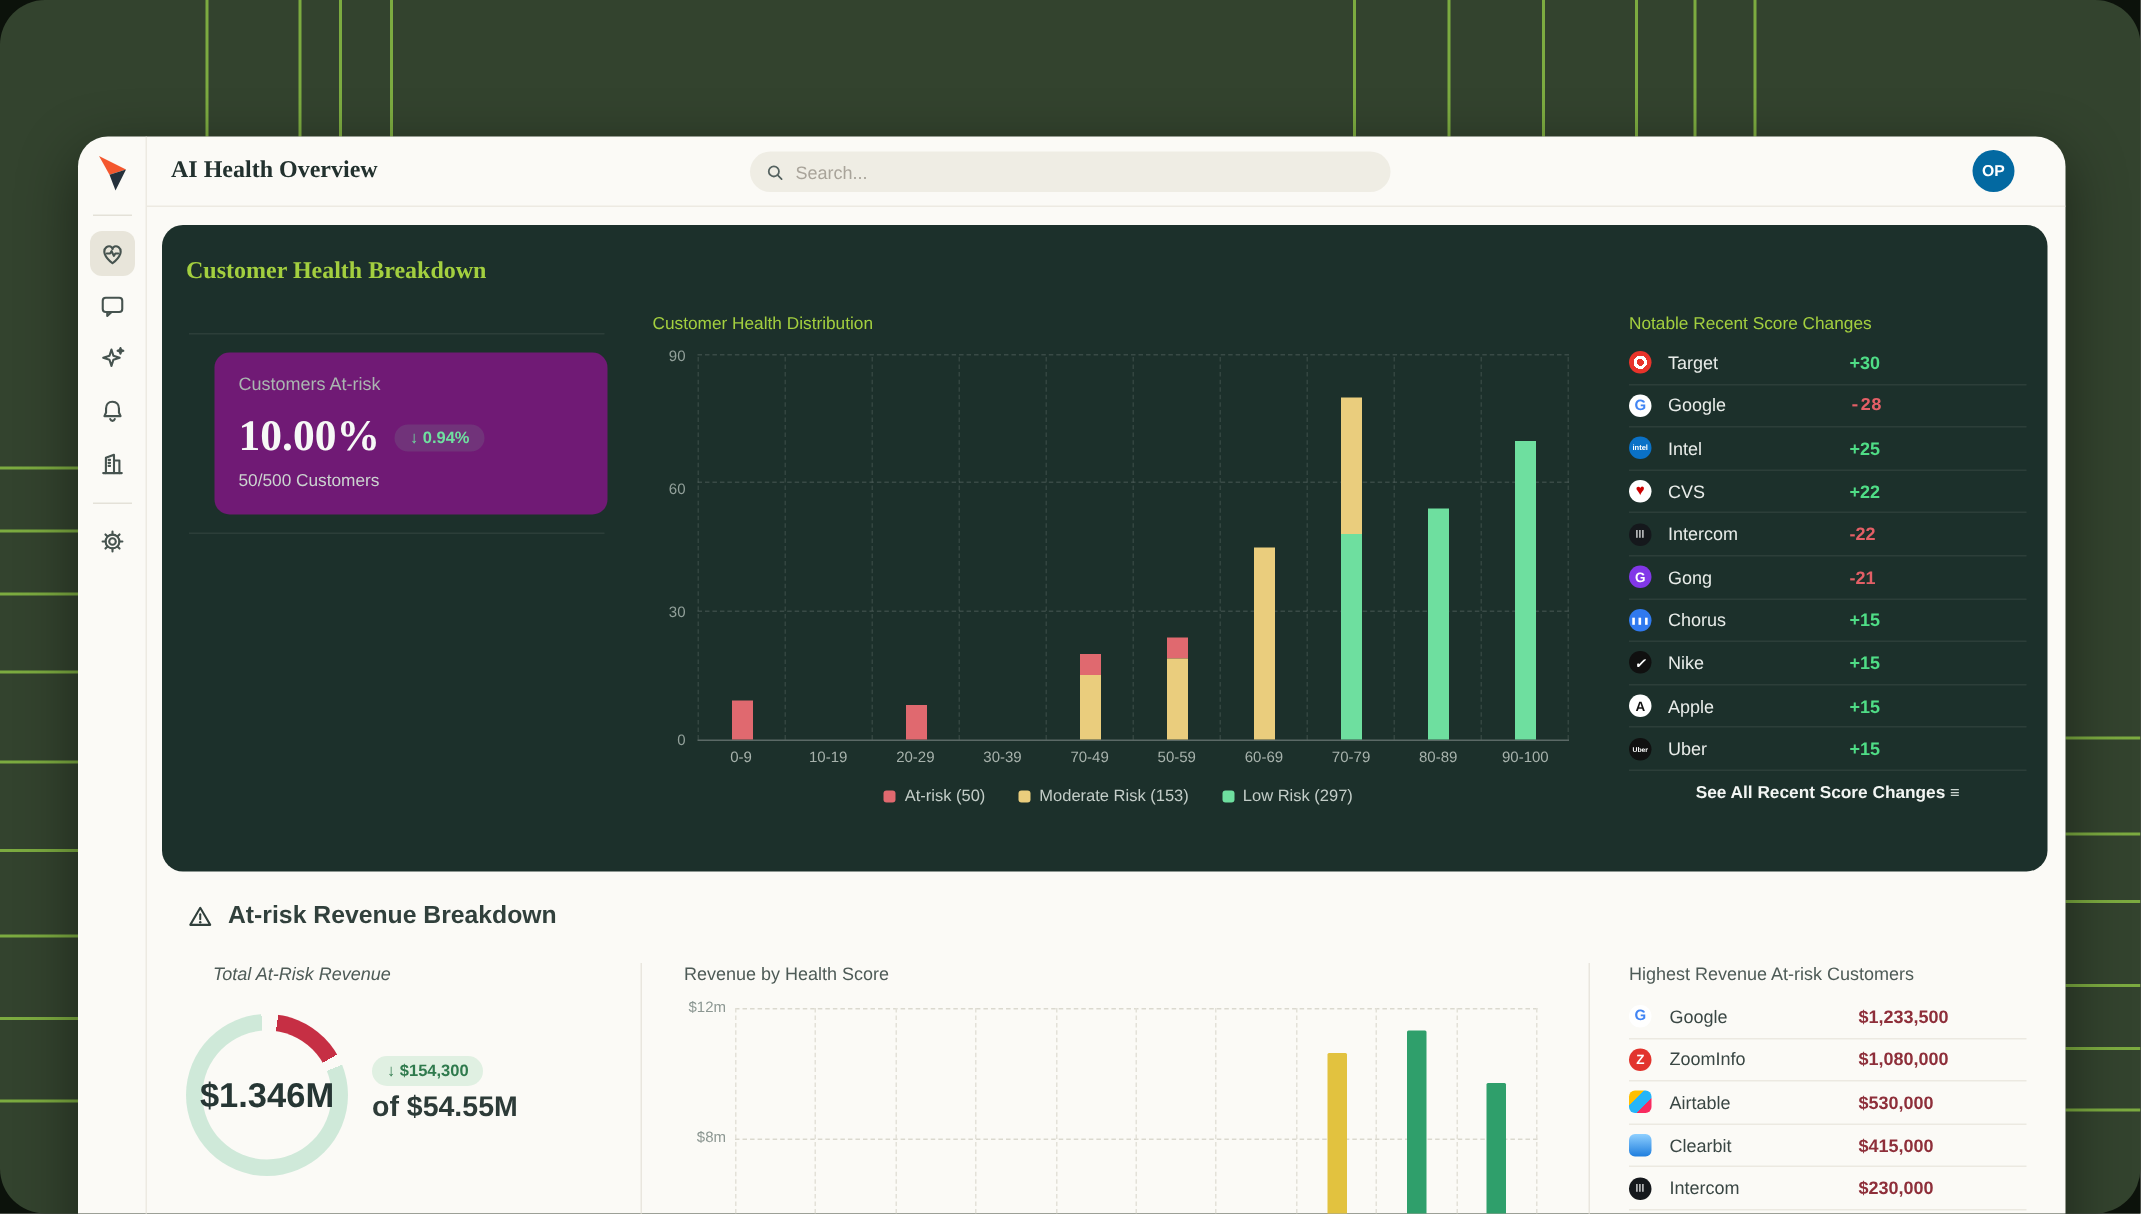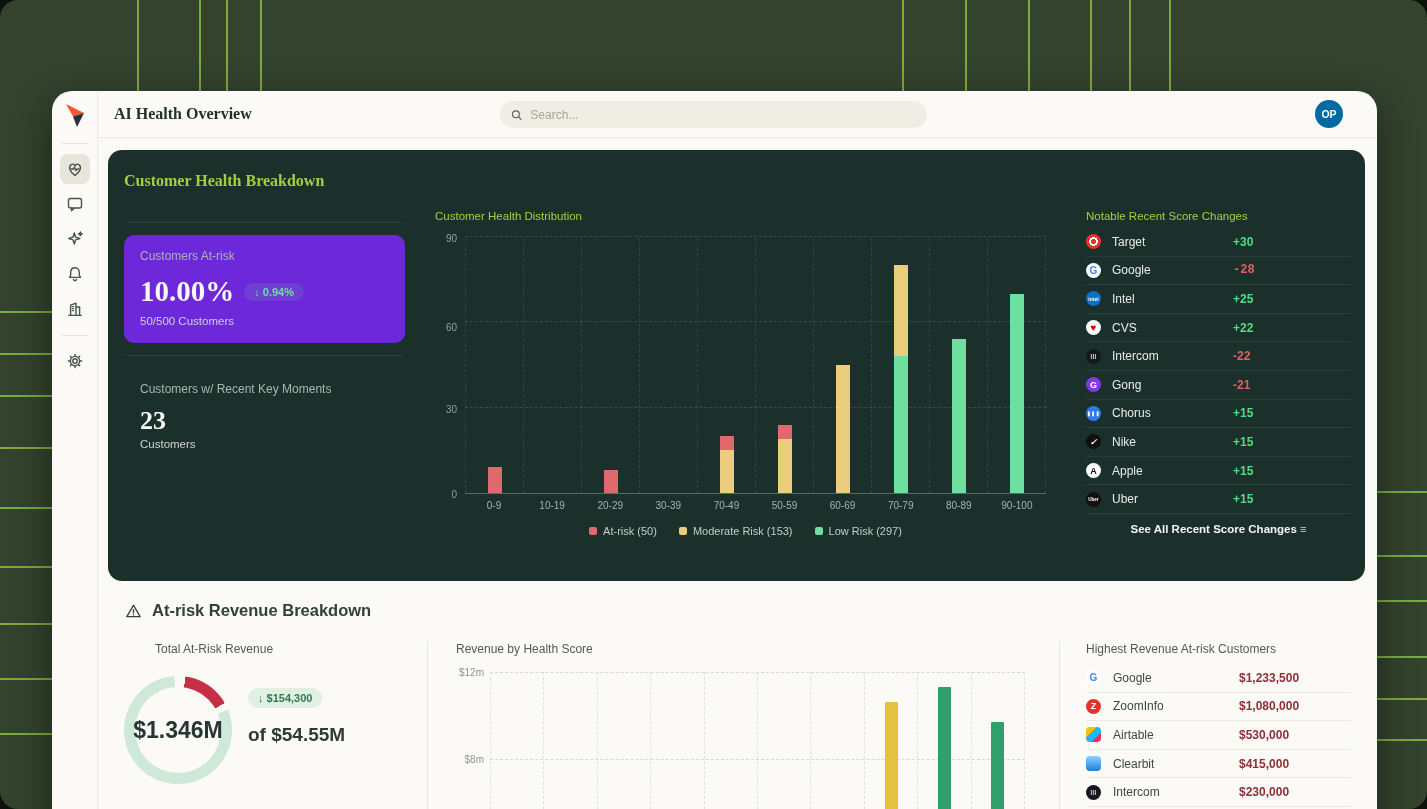--- a/index.html
+++ b/index.html
@@ -1,18 +1,18 @@
 <!DOCTYPE html>
 <html><head>
 <meta charset="utf-8">
 <style>
   * { margin:0; padding:0; box-sizing:border-box; }
   html,body { width:1427px; height:809px; overflow:hidden; background:#0c120b;
     font-family:"Liberation Sans", sans-serif; }
-  .backdrop { position:absolute; inset:0; background:#33432e; border-radius:18px; overflow:hidden; }
+  .backdrop { position:absolute; inset:0; background:#33432e; border-radius:30px; overflow:hidden; }
   .decor-line { position:absolute; background:#7cab40; }
   .decor-v { width:2px; }
   .decor-h { height:2px; }
 
   
   .window { position:absolute; left:52px; top:91px; width:1325px; height:900px;
     background:#fbfaf6; border-radius:20px; box-shadow:0 12px 40px rgba(0,0,0,.45);
     display:flex; overflow:hidden; }
 
   
@@ -40,21 +40,21 @@
 
   
   .dark-panel { margin:12px 12px 0 10px; height:431px; background:#1c302b; border-radius:14px;
     padding:18px 14px 12px 16px; color:#e7ece9; }
   .panel-title { font-family:"Liberation Serif", serif; font-size:16px; font-weight:700;
     color:#a3cf3f; margin:4px 0 20px 0; }
   .panel-grid { display:grid; grid-template-columns:281px 1fr 265px; column-gap:30px; }
 
   .stat-card { border-radius:10px; padding:14px 16px 16px; }
   .stat-card.c1 { background:#223b35; }
-  .stat-card.c2 { background:#6d28d9; }
+  .stat-card.c2 { background:#701a75;margin-left:19px; }
   .stat-plain { padding:14px 16px 16px; }
   .stat-label { font-size:12px; color:#aab6b0; }
   .stat-valrow { display:flex; align-items:center; gap:10px; margin-top:12px; }
   .stat-value { font-family:"Liberation Serif", serif; font-size:29px; font-weight:700; color:#f6f8f6; }
   .stat-badge { background:rgba(120,226,166,.13); color:#6fe0a0; font-size:11px; font-weight:600;
     border-radius:999px; padding:3px 10px; }
   .stat-sub { font-size:11.5px; color:#ccd4d0; margin-top:7px; }
   .stat-divider { border-top:1px solid rgba(255,255,255,.07); margin:12px 2px; }
 
   
@@ -107,21 +107,21 @@
   .rev-col2 { padding-left:28px; border-right:1px solid #e9e6de; padding-right:34px; }
   .rev-col3 { padding:0 26px; }
   .lower-label { font-size:12px; color:#4e5b57; }
   .donut-row { display:flex; gap:16px; margin-top:20px; }
   .donut { position:relative; width:108px; height:108px; border-radius:50%;
     background:conic-gradient(from 0deg, transparent 0 8deg, #c62f44 8deg 60deg, transparent 60deg 68deg,
       #cfe9d9 68deg 356deg, transparent 356deg); }
   .donut-hole { position:absolute; inset:11px; border-radius:50%; background:#fbfaf6;
     display:flex; align-items:center; justify-content:center; }
   .donut-value { font-size:23px; font-weight:700; color:#263634; }
-  .donut-side { display:flex; flex-direction:column; gap:16px; margin-top:12px; }
+  .donut-side { display:flex; flex-direction:column; gap:4px; margin-top:28px; }
   .donut-badge { align-self:flex-start; background:#e0f0e2; color:#2f7a4d; font-size:11px; font-weight:700;
     border-radius:999px; padding:4px 10px; }
   .donut-of { font-size:19px; font-weight:700; color:#2d3b38; }
 
   .rplot-wrap { display:flex; margin-top:16px; }
   .rplot-yaxis { width:34px; position:relative; flex:none; }
   .rplot-ylab { position:absolute; right:6px; transform:translateY(-50%); font-size:10px; color:#8c9792; }
   .rplot { flex:1; position:relative; height:261px; }
   .rgrid { position:absolute; left:0; right:0; border-top:1px dashed #dbd9cf; }
   .rcols { position:absolute; inset:0; display:flex; }
@@ -243,27 +243,20 @@
             <div class="stat-divider"></div>
             <div class="stat-card c2">
               <div class="stat-label">Customers At-risk</div>
               <div class="stat-valrow">
                 <span class="stat-value">10.00%</span>
                 <span class="stat-badge">↓ 0.94%</span>
               </div>
               <div class="stat-sub">50/500 Customers</div>
             </div>
             <div class="stat-divider"></div>
-            <div class="stat-plain">
-              <div class="stat-label">Customers w/ Recent Key Moments</div>
-              <div class="stat-valrow" style="margin-top:10px;">
-                <span class="stat-value" style="font-size:26px;">23</span>
-              </div>
-              <div class="stat-sub" style="margin-top:2px;">Customers</div>
-            </div>
           </div>
 
           <div>
             <div class="chart-title">Customer Health Distribution</div>
             <div class="chart-wrap">
               <div class="y-axis" id="dist-yaxis">
                   <span class="y-tick" style="bottom: 0px;">0</span>
                   <span class="y-tick" style="bottom: 85.3333px;">30</span>
                   <span class="y-tick" style="bottom: 167px; margin-left: 44px;">60</span>
                   <span class="y-tick" style="bottom: 256px;">90</span>
@@ -421,21 +414,21 @@
           <path d="M10 3.6 L17.4 16.2 H2.6 Z" fill="none" stroke="#31403c" stroke-width="1.5" stroke-linejoin="round"></path>
           <line x1="10" y1="8.4" x2="10" y2="12" stroke="#31403c" stroke-width="1.5" stroke-linecap="round"></line>
           <circle cx="10" cy="14.2" r="0.9" fill="#31403c"></circle>
         </svg>
         <span>At-risk Revenue Breakdown</span>
       </div>
 
       <div class="revenue-grid">
 
         <div class="rev-col1">
-          <div class="lower-label" style="margin-left:31px;">Total At-Risk Revenue</div>
+          <div class="lower-label" style="margin-left:18px;font-style:italic;">Total At-Risk Revenue</div>
           <div class="donut-row">
             <div class="donut">
               <div class="donut-hole">
                 <span class="donut-value">$1.346M</span>
               </div>
             </div>
             <div class="donut-side">
               <span class="donut-badge">↓ $154,300</span>
               <span class="donut-of">of $54.55M</span>
             </div>

